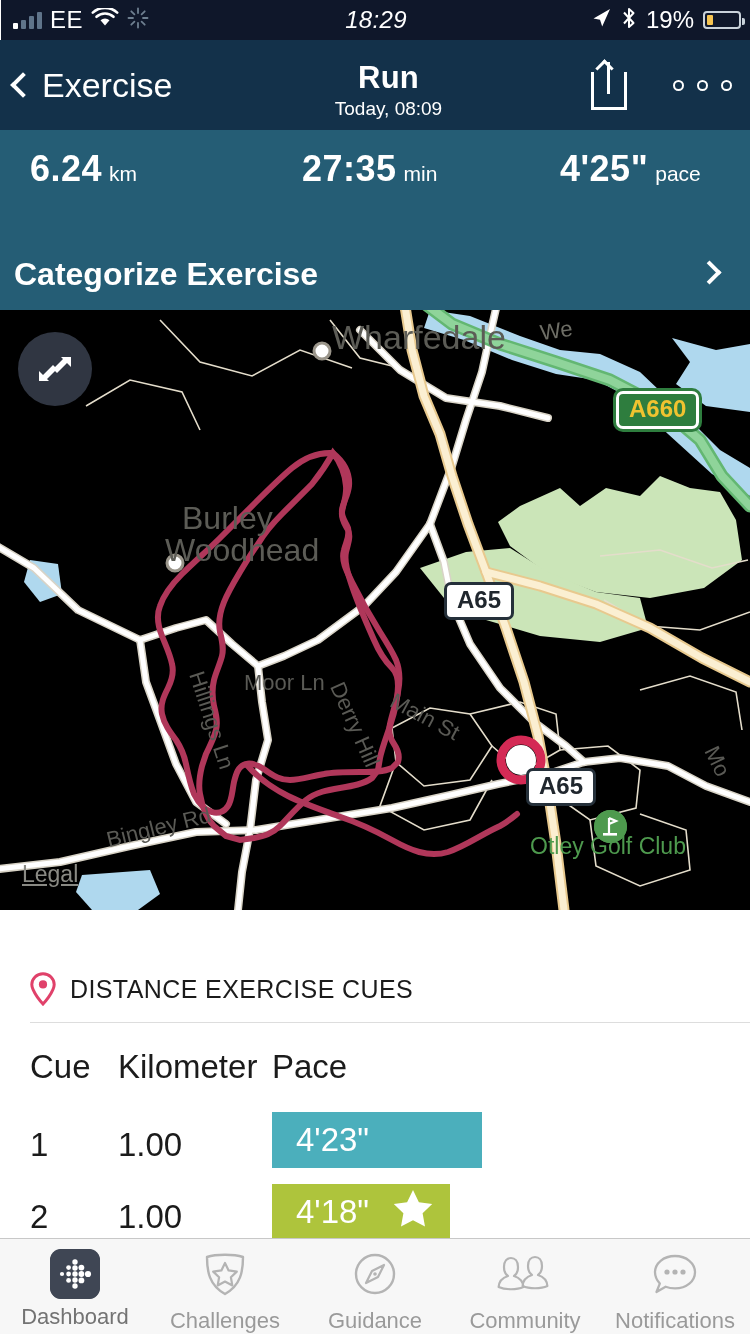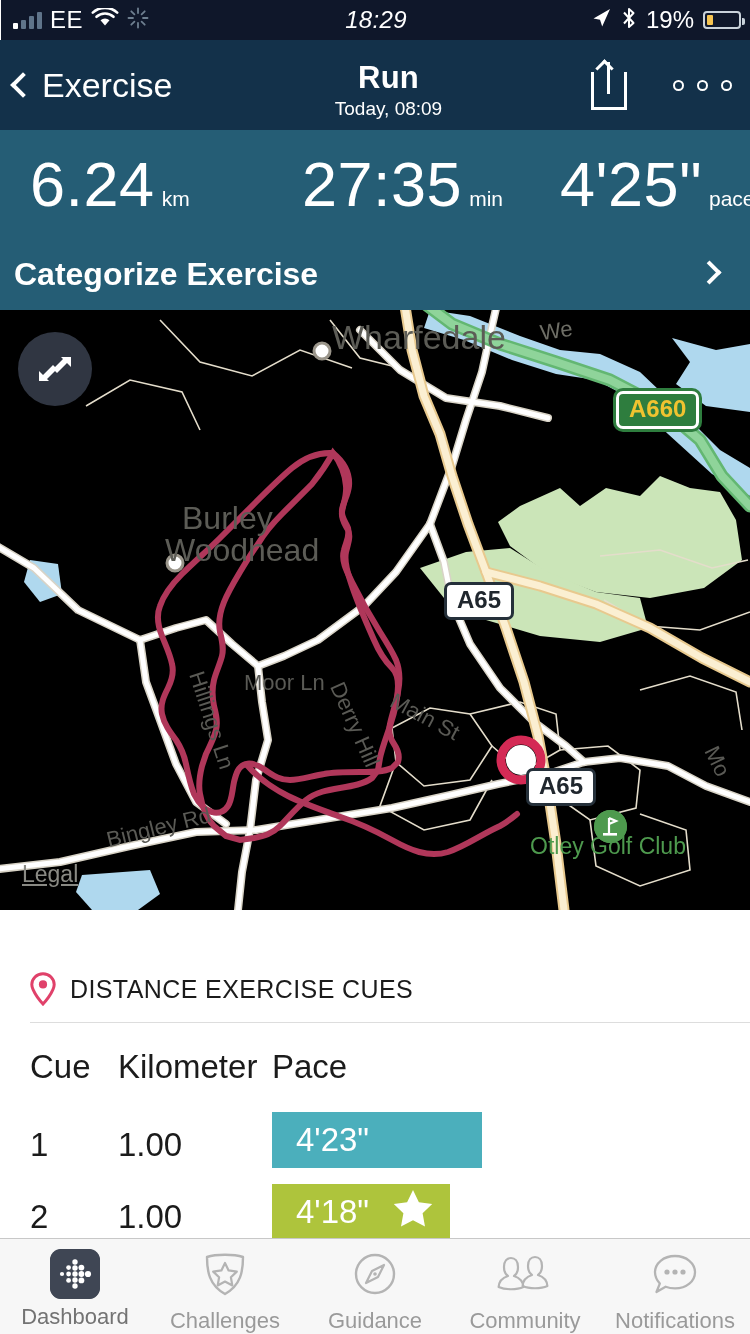--- a/index.html
+++ b/index.html
@@ -56,21 +56,21 @@
   .dots { display: flex; gap: 13px; }
   .dots i { width: 11px; height: 11px; border: 2px solid #fff; border-radius: 50%; display: block; }
 
   
   .stats {
     position: absolute; top: 130px; left: 0; width: 750px; height: 180px;
     background: #255D75; color: #fff;
   }
   .stat-row { position: absolute; top: 18px; left: 0; width: 750px; height: 76px; }
   .stat { position: absolute; display: flex; align-items: baseline; }
-  .stat .v { font-size: 63px; font-weight: 400; letter-spacing: .5px; text-align: center; }
+  .stat .v { font-size: 36px; font-weight: 700; letter-spacing: .5px; text-align: center; }
   .stat .u { font-size: 21px; font-weight: 400; margin-left: 7px; }
   .stat.s1 { left: 30px; }
   .stat.s2 { left: 302px; }
   .stat.s3 { left: 560px; }
   .cat-row { position: absolute; top: 118px; left: 0; width: 750px; height: 62px; cursor: pointer; }
   .cat-label { position: absolute; left: 14px; top: 8px; font-size: 32px; font-weight: 700; }
   .chev-right { position: absolute; right: 32px; top: 16px; width: 17px; height: 17px;
     border-right: 4px solid #fff; border-top: 4px solid #fff; transform: rotate(45deg); }
 
   

